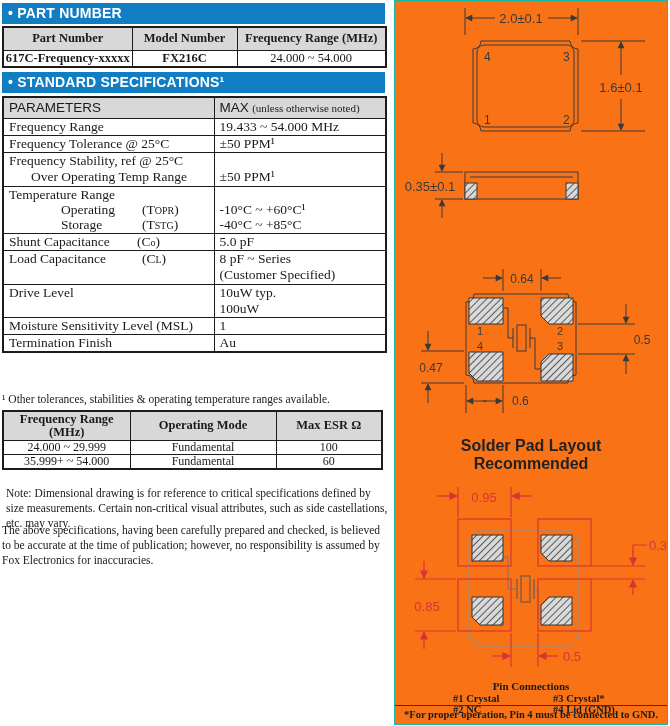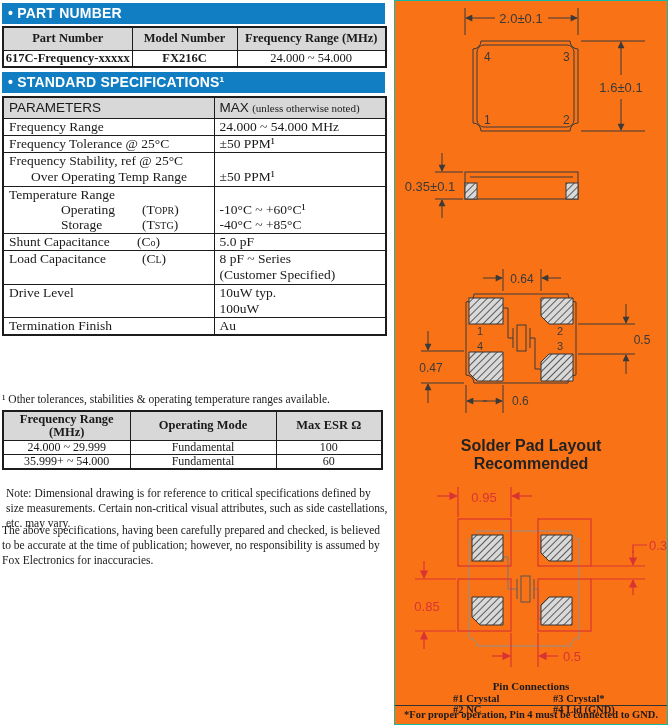--- a/index.html
+++ b/index.html
@@ -113,21 +113,21 @@
           <col style="width:211px">
           <col style="width:172px">
         </colgroup>
       <tbody>
           <tr class="h21">
         <td class="hdr param-hdr">PARAMETERS</td>
         <td class="hdr"><span class="max-hdr">MAX</span> <span class="max-note">(unless otherwise noted)</span></td>
       </tr>
       <tr class="h17">
         <td>Frequency Range</td>
-        <td>24.000 ~ 54.000 MHz</td>
+        <td>19.433 ~ 54.000 MHz</td>
       </tr>
       <tr class="h17">
         <td>Frequency Tolerance @ 25°C</td>
         <td>±50 PPM¹</td>
       </tr>
       <tr class="h34">
         <td>
           <div class="ln">Frequency Stability, ref @ 25°C</div>
           <div class="ln ind1">Over Operating Temp Range</div>
         </td>
@@ -162,20 +162,24 @@
         </td>
       </tr>
       <tr class="h33">
         <td>
           <div class="ln">Drive Level</div>
         </td>
         <td>
           <div class="ln">10uW typ.</div>
           <div class="ln">100uW</div>
         </td>
+      </tr>
+      <tr class="h17">
+        <td>Moisture Sensitivity Level (MSL)</td>
+        <td>1</td>
       </tr>
       <tr class="h17">
         <td>Termination Finish</td>
         <td>Au</td>
       </tr>
     </tbody>
       </table>
 
     <div id="footnote1">¹ Other tolerances, stabilities &amp; operating temperature ranges available.</div>
 

